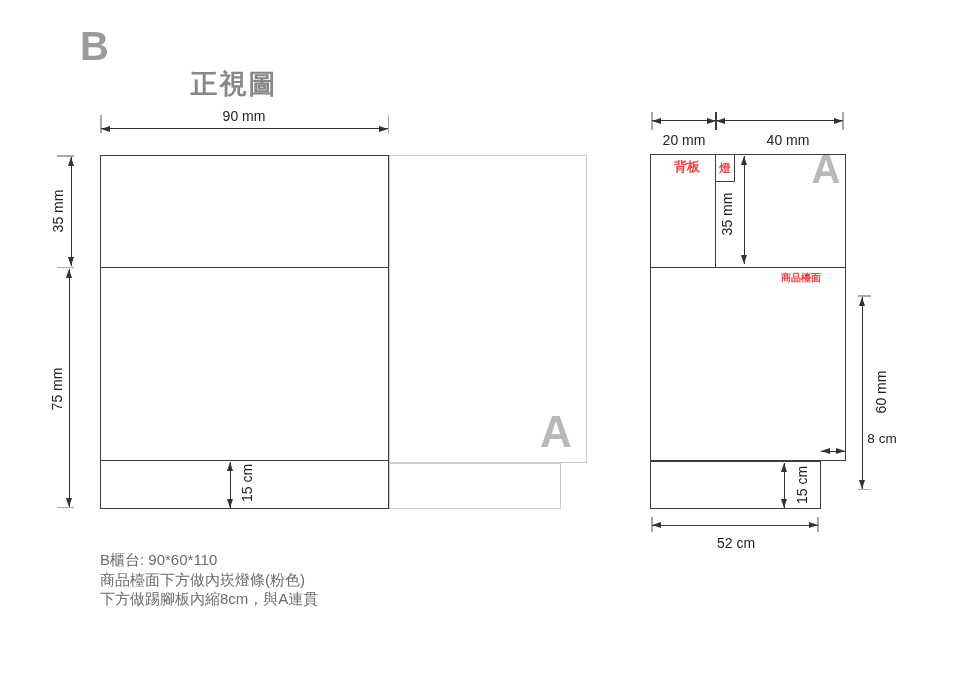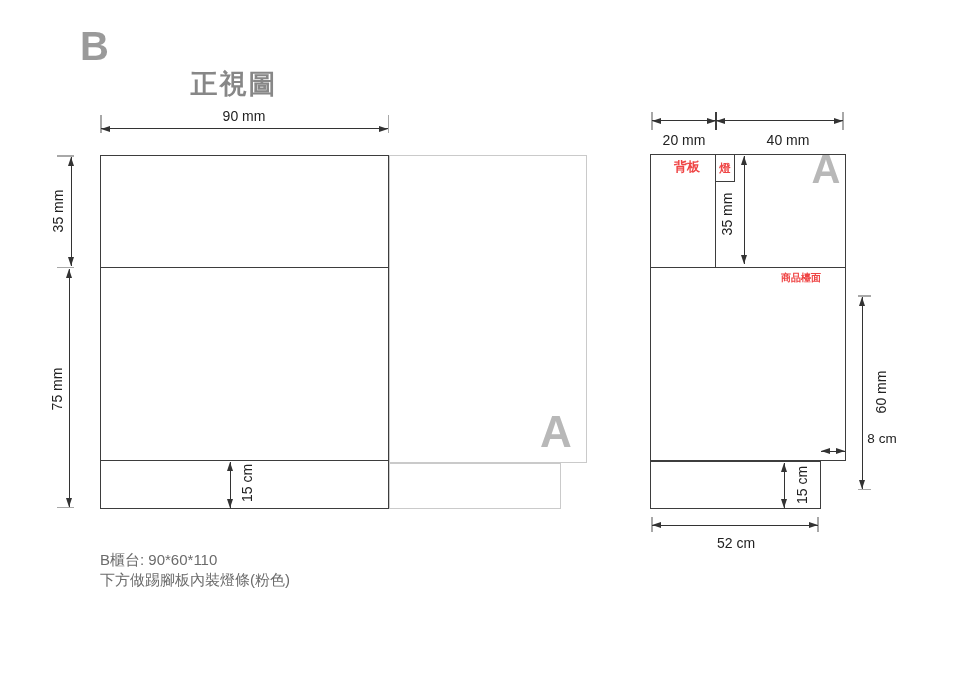--- a/index.html
+++ b/index.html
@@ -128,16 +128,17 @@
     
     <div class="tickv" style="left:651px;top:517px;height:15px"></div>
     <div class="tickv" style="left:817px;top:517px;height:15px"></div>
     <div class="dimh" style="left:652px;top:524.5px;width:166px"></div>
     <div class="clabel" style="left:736px;top:543px">52 cm</div>
   </div>
 
   
   <div class="notes" style="left:100px;top:550px">
     <div>B櫃台: 90*60*110</div>
-    <div>下方做踢腳板內裝燈條(粉色)</div>
+    <div>商品檯面下方做內崁燈條(粉色)</div>
+    <div>下方做踢腳板內縮8cm，與A連貫</div>
   </div>
 
 </div>
 
 </body></html>

